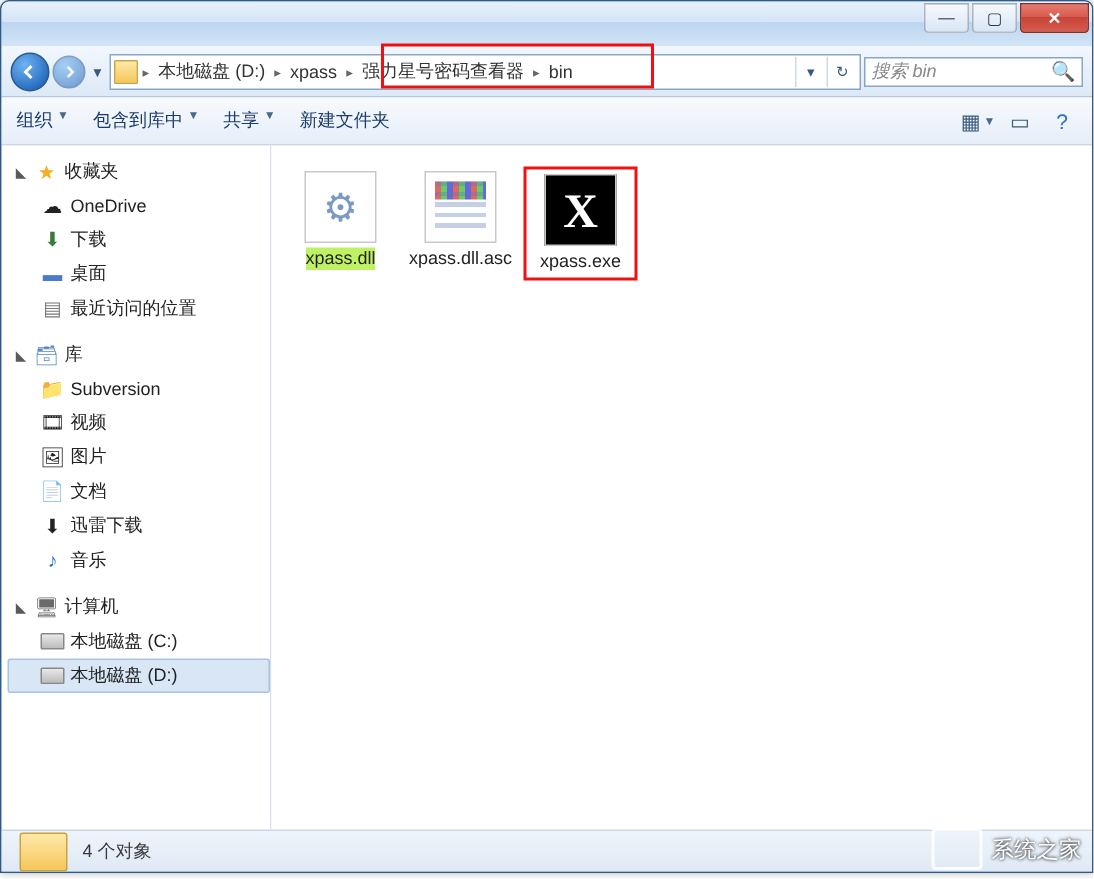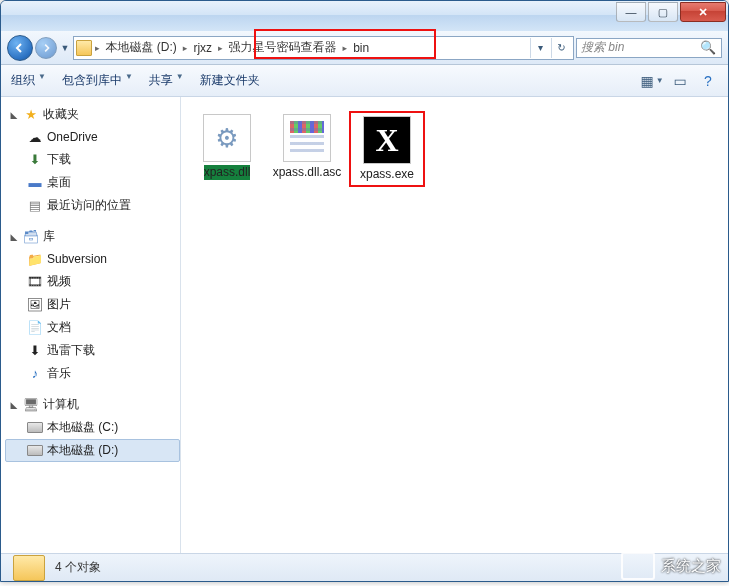--- a/index.html
+++ b/index.html
@@ -47,21 +47,21 @@
 .file-item { width:76px; display:flex; flex-direction:column; align-items:center; gap:3px; text-align:center; font-size:12px; color:#222; padding:3px 2px; }
 .file-icon { width:48px; height:48px; background:#fff; border:1px solid #c8c8c8; display:flex; align-items:center; justify-content:center; font-size:10px; color:#555; position:relative; }
 .file-icon.dll::after { content:"⚙"; font-size:26px; color:#7a9abf; }
 .file-icon.asc { background:linear-gradient(to bottom,#fff 0,#fff 18%,#fefefe 18%); }
 .file-icon.asc::after { content:""; position:absolute; inset:6px; background:repeating-linear-gradient(to bottom,#5a7ab8 0 3px,transparent 3px 7px); opacity:.35; }
 .file-icon.asc::before { content:""; position:absolute; top:6px; left:6px; right:6px; height:12px; background:repeating-linear-gradient(to right,#d66 0 4px,#6c6 4px 8px,#66d 8px 12px); }
 .file-icon.exe { background:#000; color:#fff; }
 .file-icon.exe span { font-family: Georgia, serif; font-size:32px; font-weight:bold; }
 .file-label { line-height:1.25; word-break:break-all; }
 .file-item.highlighted { border:2px solid #e11; }
-.file-item.selected .file-label { background:#15803d; }
+.file-item.selected .file-label { background:#bef264; }
 
 .red-annot { position:absolute; border:2px solid #e11; pointer-events:none; }
 .arrow-svg { position:absolute; pointer-events:none; }
 
 .statusbar { height:28px; background:linear-gradient(to bottom,#eef4fb,#dfe9f5); border-top:1px solid #c9d6e6; display:flex; align-items:center; padding:0 12px; gap:10px; font-size:12px; color:#3a3a3a; }
 .status-folder { width:32px; height:26px; background:linear-gradient(to bottom,#ffe9a8,#f5c65a); border:1px solid #caa23e; border-radius:2px; }
 
 .watermark { position:absolute; right:8px; bottom:6px; display:flex; align-items:center; gap:6px; color:#fff; text-shadow:0 0 3px rgba(0,0,0,.6),0 0 2px rgba(0,0,0,.8); font-size:15px; opacity:.9;text-align:right; }
 .watermark .house { width:34px; height:28px; border:2px solid #fff; border-radius:3px; position:relative; }
 .watermark .house::before { content:""; position:absolute; top:-10px; left:4px; right:4px; height:12px; background:transparent; border-top:2px solid #fff; transform:skewY(-18deg); }
@@ -90,21 +90,21 @@
           <path d="M5 2 L9 6 L5 10" stroke="#fff" stroke-width="2" fill="none"></path>
         </svg>
     </div>
     <div class="nav-drop">▼</div>
 
     <div class="address-wrap">
       <span class="addr-icon"></span>
       <span class="crumb-sep">▸</span>
       <span class="crumb">本地磁盘 (D:)</span>
       <span class="crumb-sep">▸</span>
-      <span class="crumb">rjxz</span>
+      <span class="crumb">xpass</span>
       <span class="crumb-sep">▸</span>
       <span class="crumb">强力星号密码查看器</span>
       <span class="crumb-sep">▸</span>
       <span class="crumb">bin</span>
       <span class="addr-tail">
         <span class="addr-btn">▾</span>
         <span class="addr-btn">↻</span>
       </span>
     </div>
 

